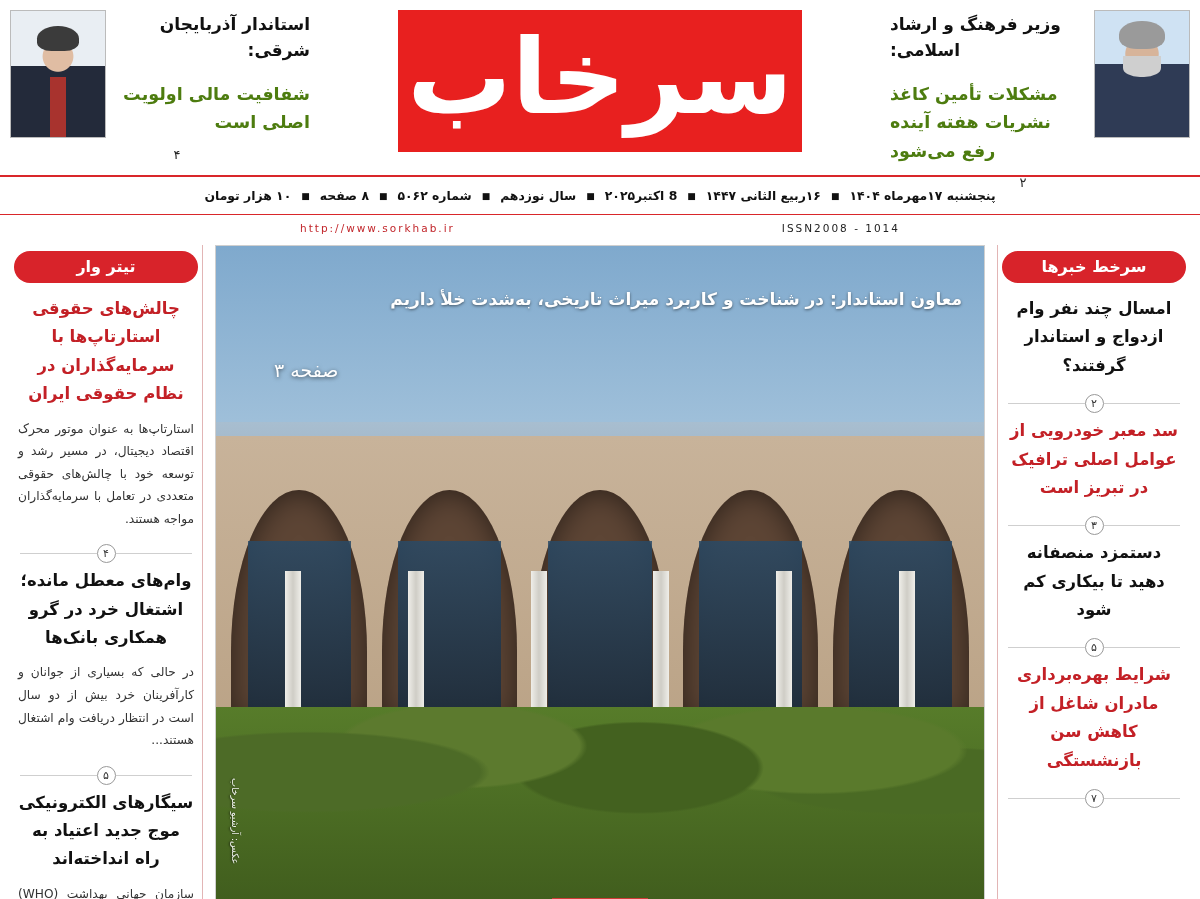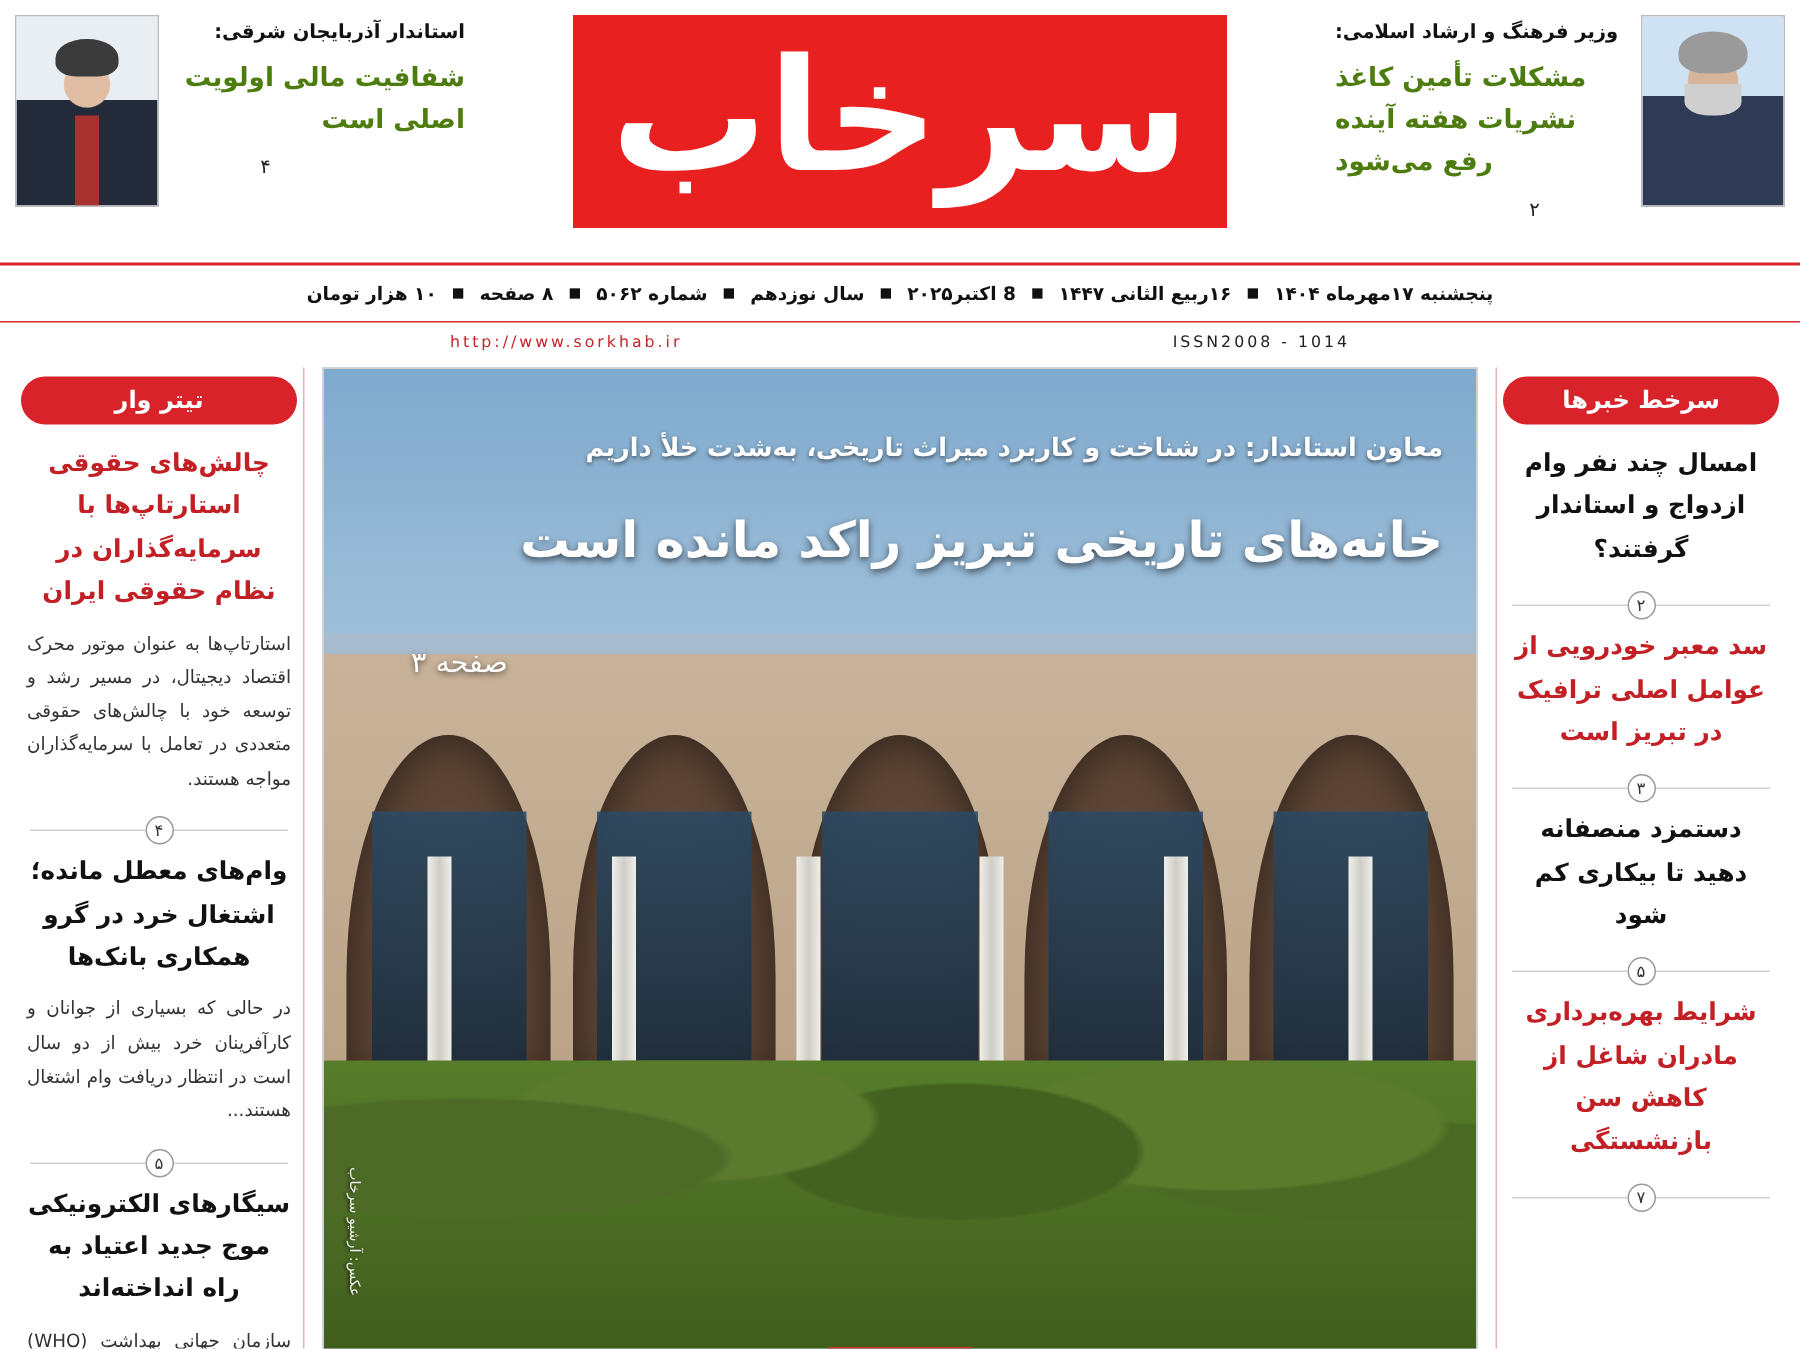--- a/index.html
+++ b/index.html
@@ -68,41 +68,41 @@
     background:#3b3b3b; border-radius:50% 50% 35% 35%;
   }
   .ph-governor::after{
     content:""; position:absolute; left:42%; top:52%; width:16%; height:48%;
     background:#a8332e;
   }
   .mh-text { flex: 1 1 auto; text-align: left; padding-top: 2px; }
   .mh-side.right .mh-text { text-align: left; }
   .mh-side.left .mh-text { text-align: right; }
   .mh-kicker {
-    font-size: 13px; color: #111; line-height: 1.5; margin-bottom: 6px;
+    font-size: 17px; color: #111; line-height: 1.5; margin-bottom: 17px;
     font-weight: 600;
   }
   .mh-head {
     font-size: 17.5px; line-height: 1.62; color: #4d7c0f; font-weight: bold;
   }
   .mh-page {
     margin-top: 10px;
     font-size: 13px; color: #222;
   }
   .mh-side.right .mh-page { text-align: center; padding-left: 70px;}
   .mh-side.left .mh-page { text-align: center; padding-right: 70px;}
 
   
   .logo-wrap {
     flex: 1 1 auto;
     display: flex; align-items: flex-start; justify-content: center;
     padding-top: 4px;
   }
   .logo-box {
-    width: 436px; height: 142px;
+    width: 404px; height: 142px;
     background: #e8201f;
     display: flex; align-items: center; justify-content: center;
     position: relative;
   }
   .logo-text {
     font-family: "DejaVu Sans", "Liberation Sans", sans-serif;
     font-size: 104px;
     color: #ffffff;
     font-weight: bold;
     line-height: 1;
@@ -391,21 +391,20 @@
             <div class="colp"></div>
             <div class="colp"></div>
           <div class="colp"></div>
             <div class="colp"></div>
             <div class="colp"></div>
         </div>
         <div class="foliage"></div>
 
         <div class="photo-overlay">
           <div class="ov-kicker">معاون استاندار: در شناخت و کاربرد میراث تاریخی، به‌شدت خلأ داریم</div>
-          <div class="ov-title">خانه‌های تاریخی تبریز راکد مانده است</div>
           <div class="ov-page">صفحه ۳</div>
         </div>
 
         <div class="photo-credit">عکس: آرشیو سرخاب</div>
         <div class="photo-badge"></div>
       </div>
     </div>
 
     <div class="col-side leftcol">
       <div class="ribbon">تیتر وار</div>

